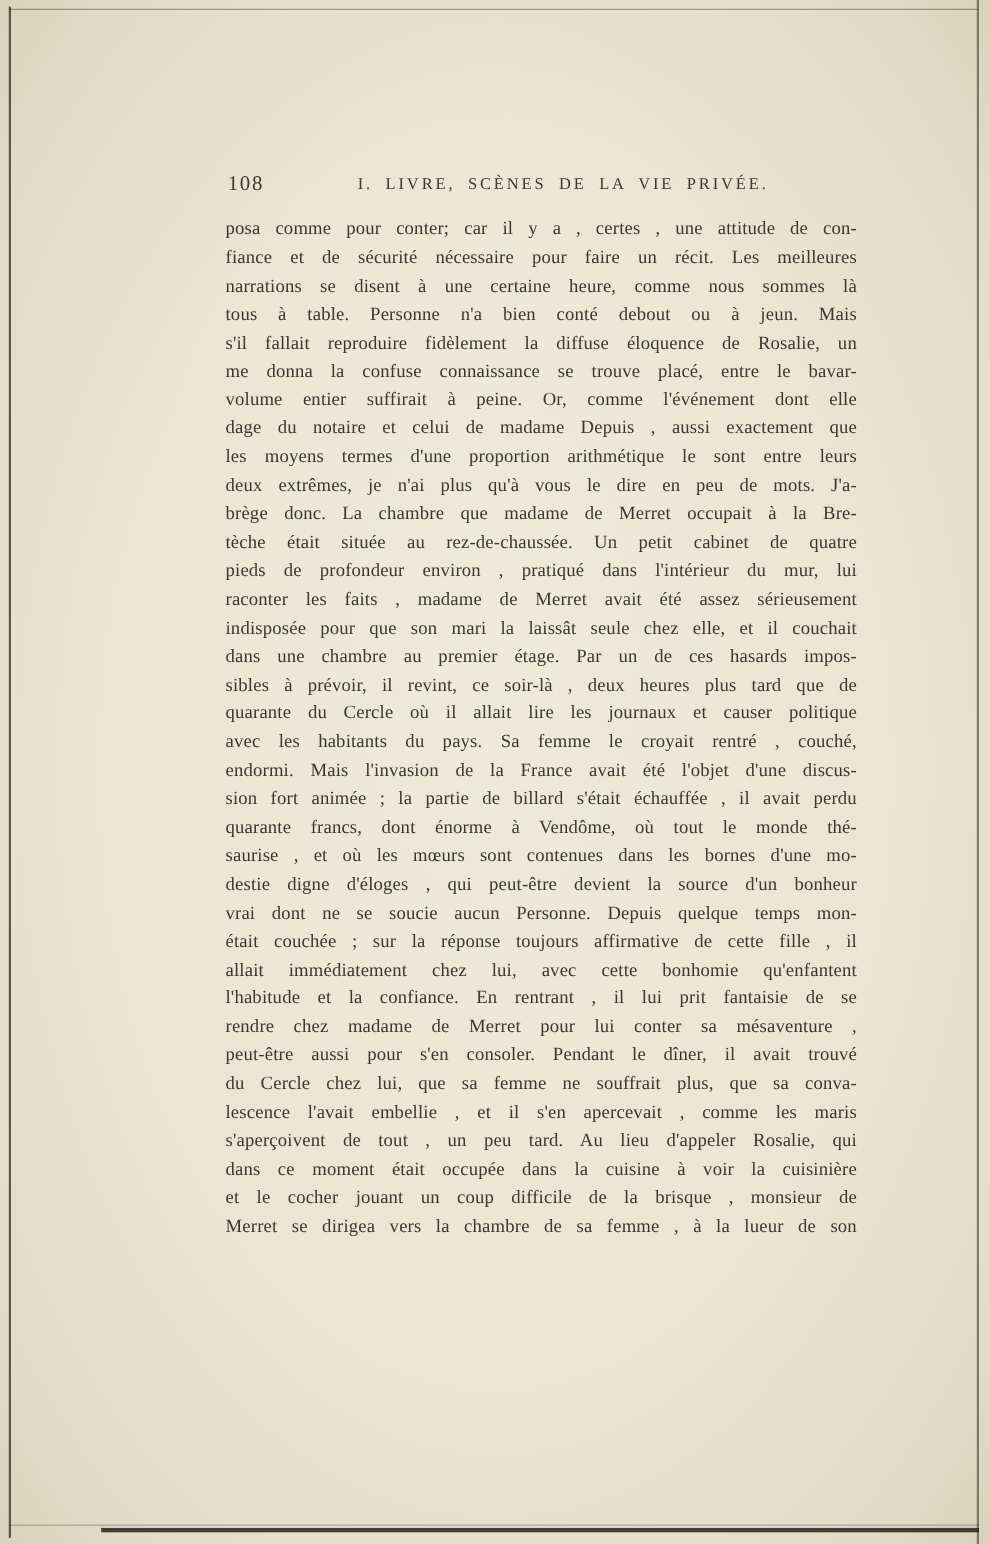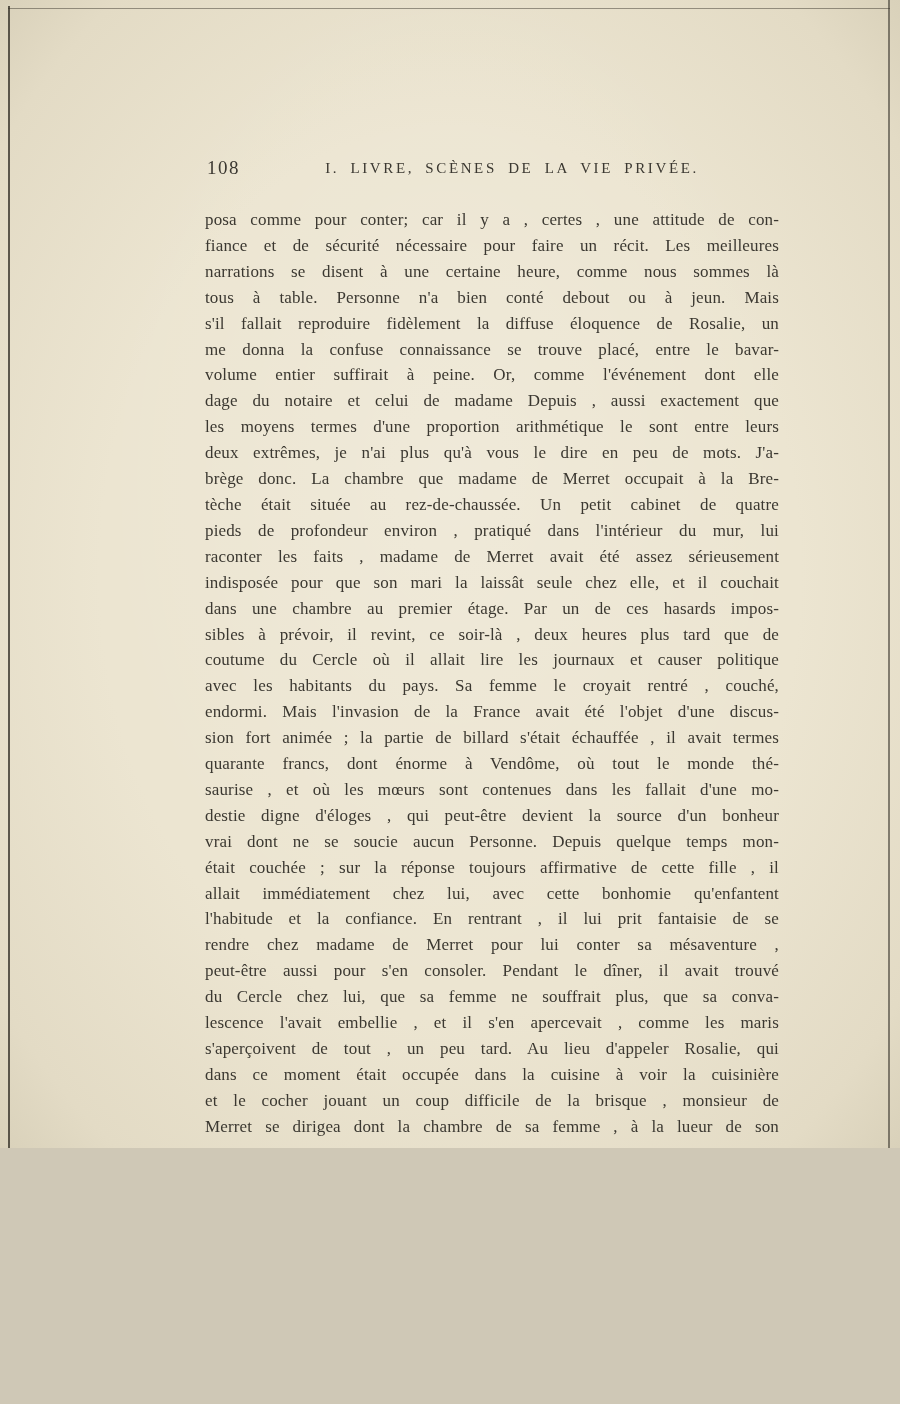--- a/index.html
+++ b/index.html
@@ -8,21 +8,21 @@
   }
   body {
     width: 900px;
     height: 1404px;
     background: #cfc8b6;
     font-family: "Liberation Serif", serif;
   }
   .scan-page {
     position: relative;
     width: 900px;
-    height: 1148px;
+    height: 1404px;
     overflow: hidden;
     background:
       radial-gradient(ellipse at 50% 42%, rgba(255,255,255,0.18) 0%, rgba(255,255,255,0) 55%),
       radial-gradient(ellipse at 50% 50%, #ece5d1 55%, #e3dbc5 88%, #d9d1ba 100%);
   }
   
   .edge {
     position: absolute;
     background: rgba(46, 42, 34, 0.75);
   }
@@ -55,21 +55,21 @@
     text-align: center;
     font-size: 15px;
     letter-spacing: 2.6px;
     word-spacing: 5px;
     padding-top: 4px;
     padding-left: 40px;
     color: #3b3831;
     white-space: nowrap;
   }
   .body-text {
-    margin-top: 25px;
+    margin-top: 13px;
   }
   .line {
     font-size: 17px;
     line-height: 25.9px;
     letter-spacing: 0.15px;
     text-align: justify;
     text-align-last: justify;
     -moz-text-align-last: justify;
     color: #3b3831;
   }
@@ -102,35 +102,35 @@
         <div class="line">dage du notaire et celui de madame Depuis , aussi exactement que</div>
         <div class="line">les moyens termes d'une proportion arithmétique le sont entre leurs</div>
         <div class="line">deux extrêmes, je n'ai plus qu'à vous le dire en peu de mots. J'a-</div>
         <div class="line">brège donc. La chambre que madame de Merret occupait à la Bre-</div>
         <div class="line">tèche était située au rez-de-chaussée. Un petit cabinet de quatre</div>
         <div class="line">pieds de profondeur environ , pratiqué dans l'intérieur du mur, lui</div>
         <div class="line">raconter les faits , madame de Merret avait été assez sérieusement</div>
         <div class="line">indisposée pour que son mari la laissât seule chez elle, et il couchait</div>
         <div class="line">dans une chambre au premier étage. Par un de ces hasards impos-</div>
         <div class="line">sibles à prévoir, il revint, ce soir-là , deux heures plus tard que de</div>
-        <div class="line">coutume du Cercle où il allait lire les journaux et causer politique</div>
+        <div class="line">quarante du Cercle où il allait lire les journaux et causer politique</div>
         <div class="line">avec les habitants du pays. Sa femme le croyait rentré , couché,</div>
         <div class="line">endormi. Mais l'invasion de la France avait été l'objet d'une discus-</div>
-        <div class="line">sion fort animée ; la partie de billard s'était échauffée , il avait termes</div>
+        <div class="line">sion fort animée ; la partie de billard s'était échauffée , il avait perdu</div>
         <div class="line">quarante francs, dont énorme à Vendôme, où tout le monde thé-</div>
-        <div class="line">saurise , et où les mœurs sont contenues dans les fallait d'une mo-</div>
+        <div class="line">saurise , et où les mœurs sont contenues dans les bornes d'une mo-</div>
         <div class="line">destie digne d'éloges , qui peut-être devient la source d'un bonheur</div>
         <div class="line">vrai dont ne se soucie aucun Personne. Depuis quelque temps mon-</div>
         <div class="line">était couchée ; sur la réponse toujours affirmative de cette fille , il</div>
         <div class="line">allait immédiatement chez lui, avec cette bonhomie qu'enfantent</div>
         <div class="line">l'habitude et la confiance. En rentrant , il lui prit fantaisie de se</div>
         <div class="line">rendre chez madame de Merret pour lui conter sa mésaventure ,</div>
         <div class="line">peut-être aussi pour s'en consoler. Pendant le dîner, il avait trouvé</div>
         <div class="line">du Cercle chez lui, que sa femme ne souffrait plus, que sa conva-</div>
         <div class="line">lescence l'avait embellie , et il s'en apercevait , comme les maris</div>
         <div class="line">s'aperçoivent de tout , un peu tard. Au lieu d'appeler Rosalie, qui</div>
         <div class="line">dans ce moment était occupée dans la cuisine à voir la cuisinière</div>
         <div class="line">et le cocher jouant un coup difficile de la brisque , monsieur de</div>
-        <div class="line">Merret se dirigea dont la chambre de sa femme , à la lueur de son</div>
+        <div class="line">Merret se dirigea vers la chambre de sa femme , à la lueur de son</div>
       </div>
   </div>
 
 </div>
 
 </body></html>

